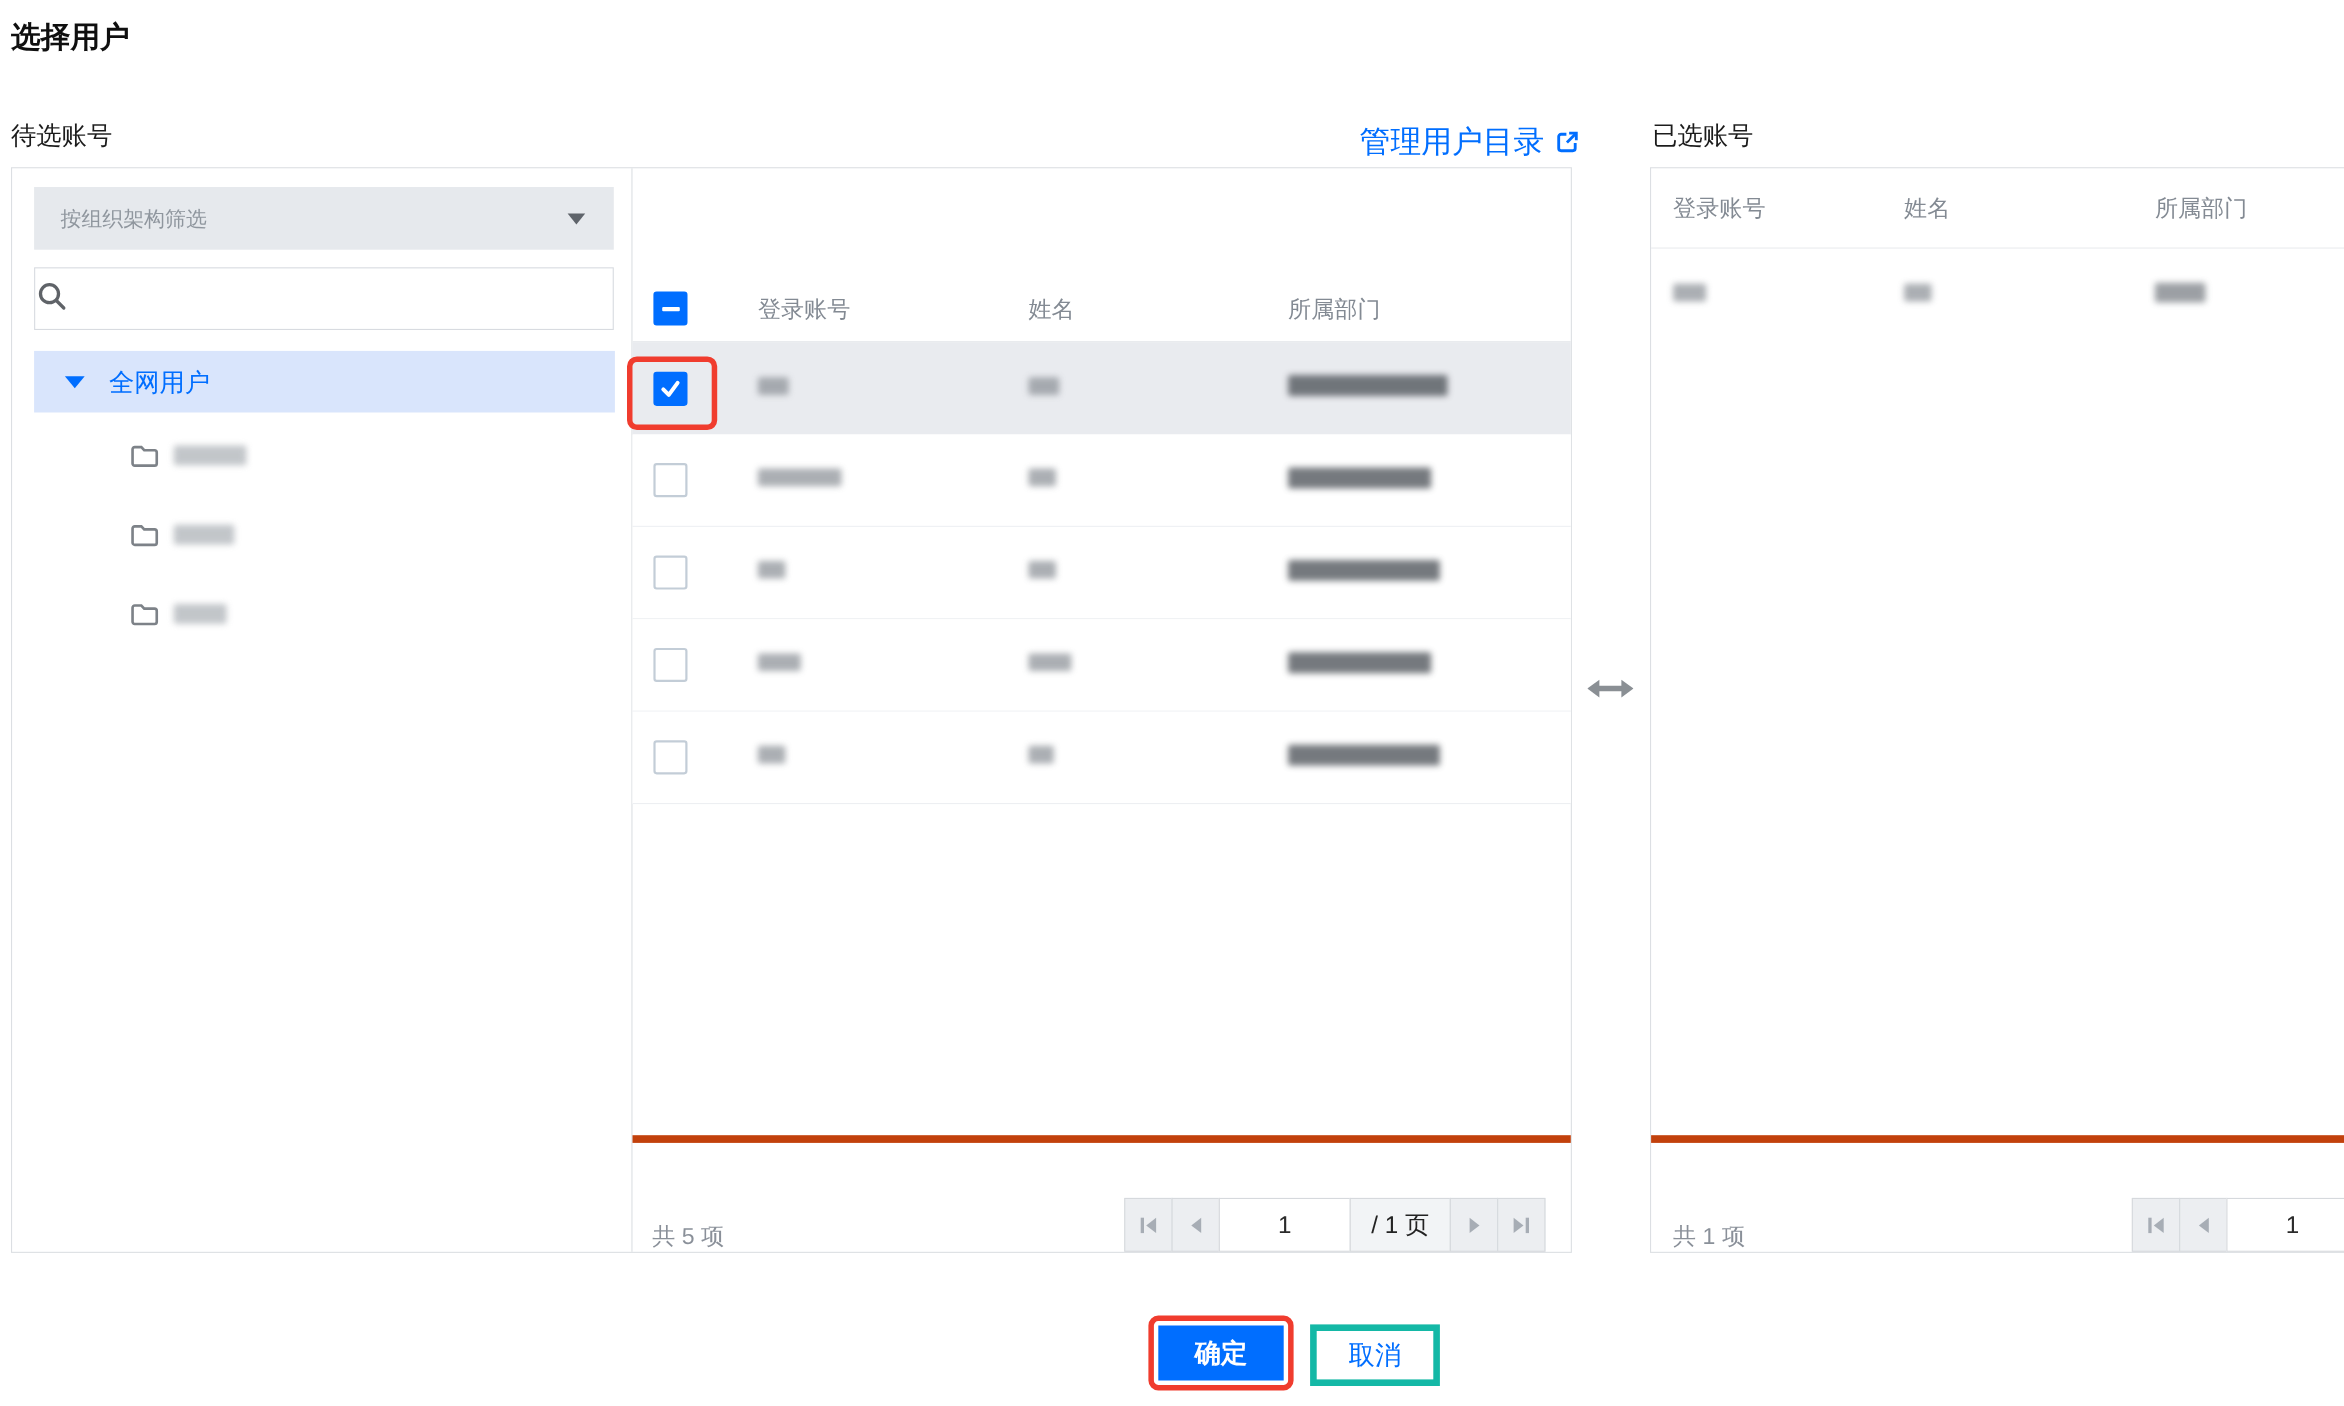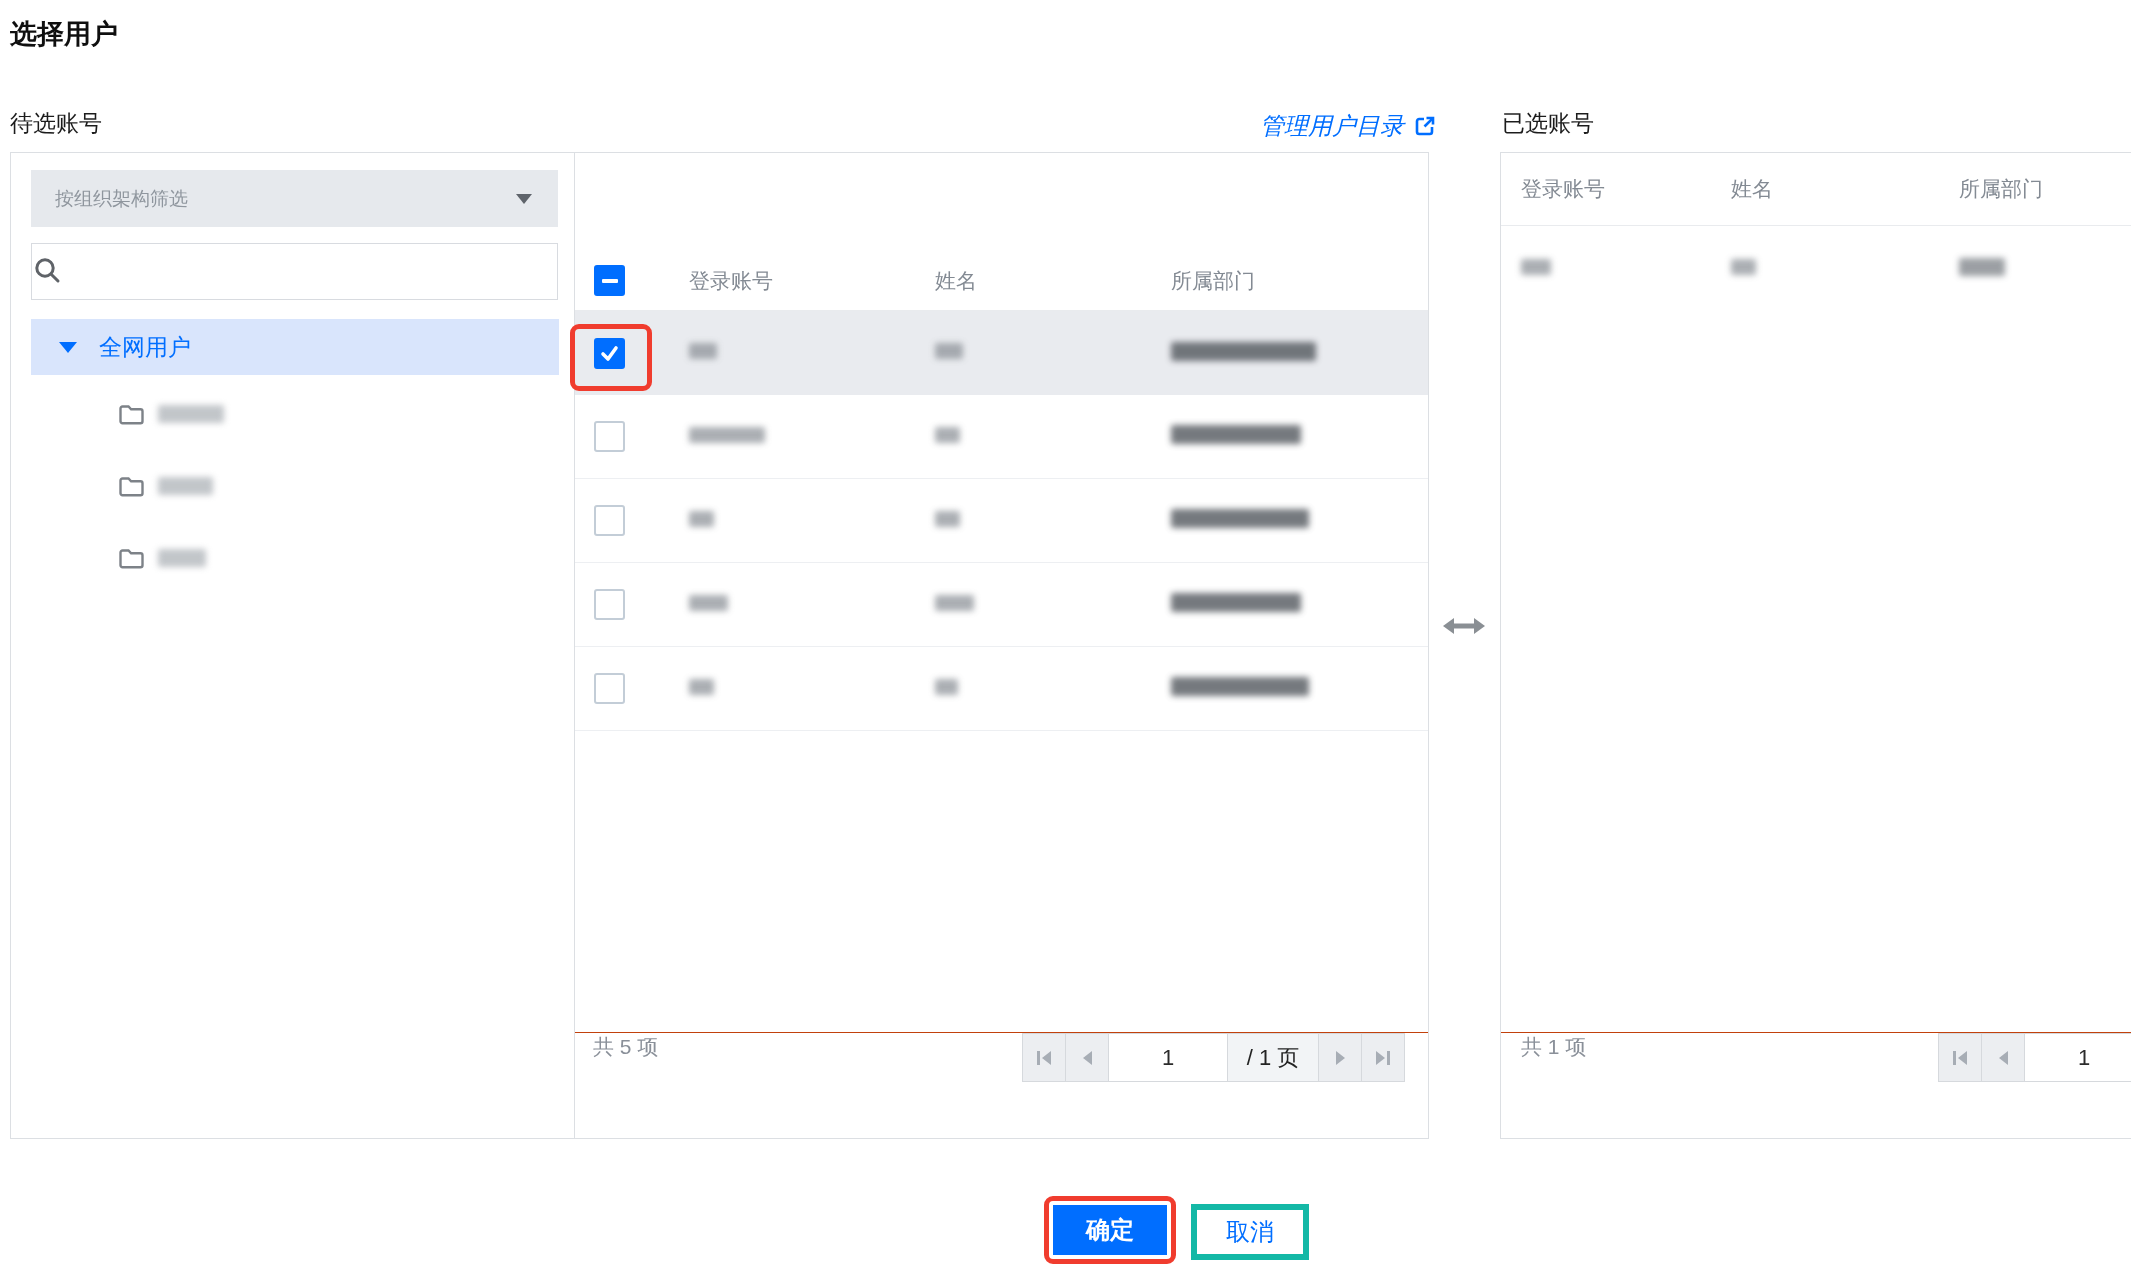--- a/index.html
+++ b/index.html
@@ -4,21 +4,21 @@
 <style>
   * { margin:0; padding:0; box-sizing:border-box; }
   html,body { width:2131px; height:1278px; background:#ffffff; overflow:hidden;
               font-family:"Liberation Sans","DejaVu Sans",sans-serif; color:#333; }
   .abs { position:absolute; }
 
   
   .dlg-title { left:10px; top:16px; font-size:27px; font-weight:bold; color:#0f0f0f; }
   .sec-label { top:108px; font-size:23px; color:#1c1c1c; }
   .manage-link { top:110px; right:694px; display:flex; align-items:center; gap:9px;
-                 font-size:24px; color:#006eff; cursor:pointer;font-style:italic; }
+                 font-size:28px; color:#006eff; cursor:pointer; }
 
   
   .panel { border:1px solid #dcdfe3; background:#fff; }
   #panel-left-mid { left:10px; top:152px; width:1419px; height:987px; }
   #panel-right { left:1500px; top:152px; width:700px; height:987px; }
   .v-divider { position:absolute; left:563px; top:0; bottom:0; width:1px; background:#dcdfe3; }
 
   
   .org-dropdown { position:absolute; left:20px; top:17px; width:527px; height:57px;
                   background:#e6e9ed; display:flex; align-items:center; padding:0 26px 0 24px;
@@ -68,21 +68,21 @@
              border-bottom:1px solid #edeff2; cursor:pointer; background:#fff; }
   .tbl-row.selected { background:#e9ebef; border-bottom:none; }
 
   .cb { width:31px; height:31px; border-radius:3px; border:2px solid #c3cdd7; background:#fff;
         display:flex; align-items:center; justify-content:center; cursor:pointer; flex:none; }
   .cb.checked, .cb.indet { background:#006eff; border-color:#006eff; }
   .cb .minus { width:16px; height:4px; background:#fff; border-radius:1px; }
 
   
   .panel-footer { position:absolute; left:0; right:0; bottom:0; height:106px;
-                  border-top:1px solid #c2410c; display:flex; align-items:flex-start; }
+                  border-top:7px solid #c2410c; display:flex; align-items:flex-end; }
   .total { font-size:21px; color:#8a9099; }
   .pager { display:flex; align-items:center; height:49px; }
   .pg-btn { width:44px; height:49px; background:#eceef1; border:1px solid #d6d9dd;
             margin-left:-1px; display:flex; align-items:center; justify-content:center;
             gap:2px; cursor:pointer; }
   .pg-input { width:120px; height:49px; background:#fff; border:1px solid #d6d9dd; margin-left:-1px;
               display:flex; align-items:center; justify-content:center; font-size:22px; color:#2b2b2b; }
   .pg-label { width:92px; height:49px; background:#f2f4f6; border:1px solid #d6d9dd; margin-left:-1px;
               display:flex; align-items:center; justify-content:center; font-size:22px; color:#232323; }
   .tri-l { width:0; height:0; border-top:7px solid transparent; border-bottom:7px solid transparent;

